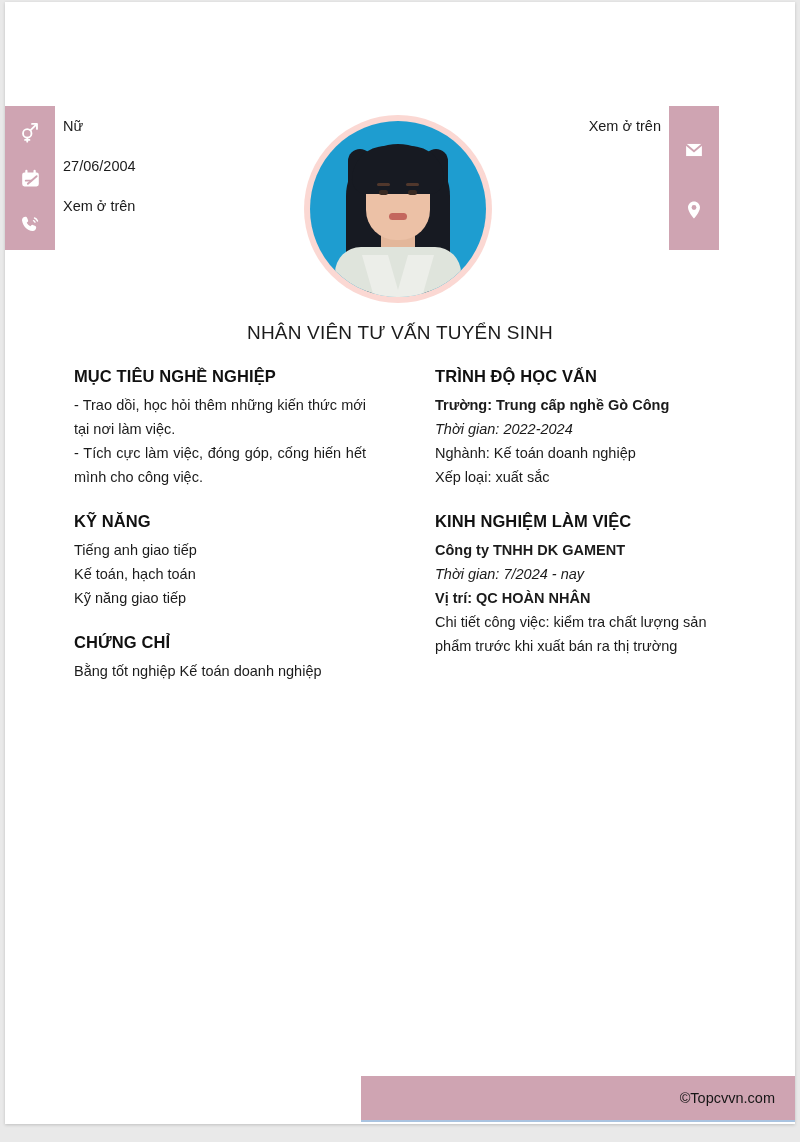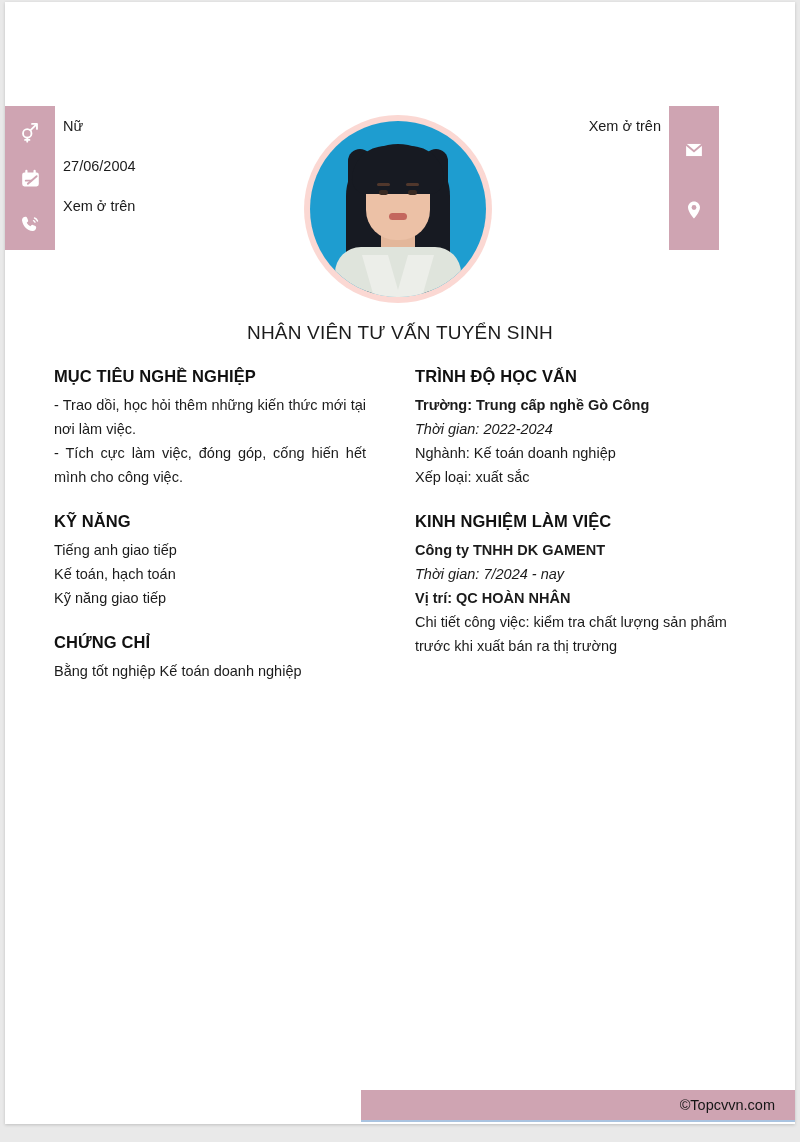--- a/index.html
+++ b/index.html
@@ -250,21 +250,21 @@
     width: 320px;
   }
 
   .sec-heading {
     font-size: 16.5px;
     font-weight: 700;
     color: #111111;
     letter-spacing: 0.1px;
     margin-bottom: 7px;
   }
-  .sec-block { margin-bottom: 23px; }
+  .sec-block { margin-bottom: 23px; margin-left: 20px; }
   .sec-block:last-child { margin-bottom: 0; }
 
   .para {
     font-size: 14.5px;
     line-height: 24px;
     color: #1b1b1b;
     text-align: justify;
   }
   .line {
     font-size: 14.5px;
@@ -273,21 +273,21 @@
   }
   .line.bold { font-weight: 700; }
   .line.italic { font-style: italic; }
 
   
   .footer-bar {
     position: absolute;
     left: 356px;
     bottom: 2px;
     width: 434px;
-    height: 32px;
+    height: 46px;
     background: #cfa4b2;
     border-bottom: 2px solid #a9c3e0;
     display: flex;
     align-items: center;
     justify-content: flex-end;
     padding-right: 20px;
   }
   .footer-bar .credit {
     font-size: 14.5px;
     color: #161616;

